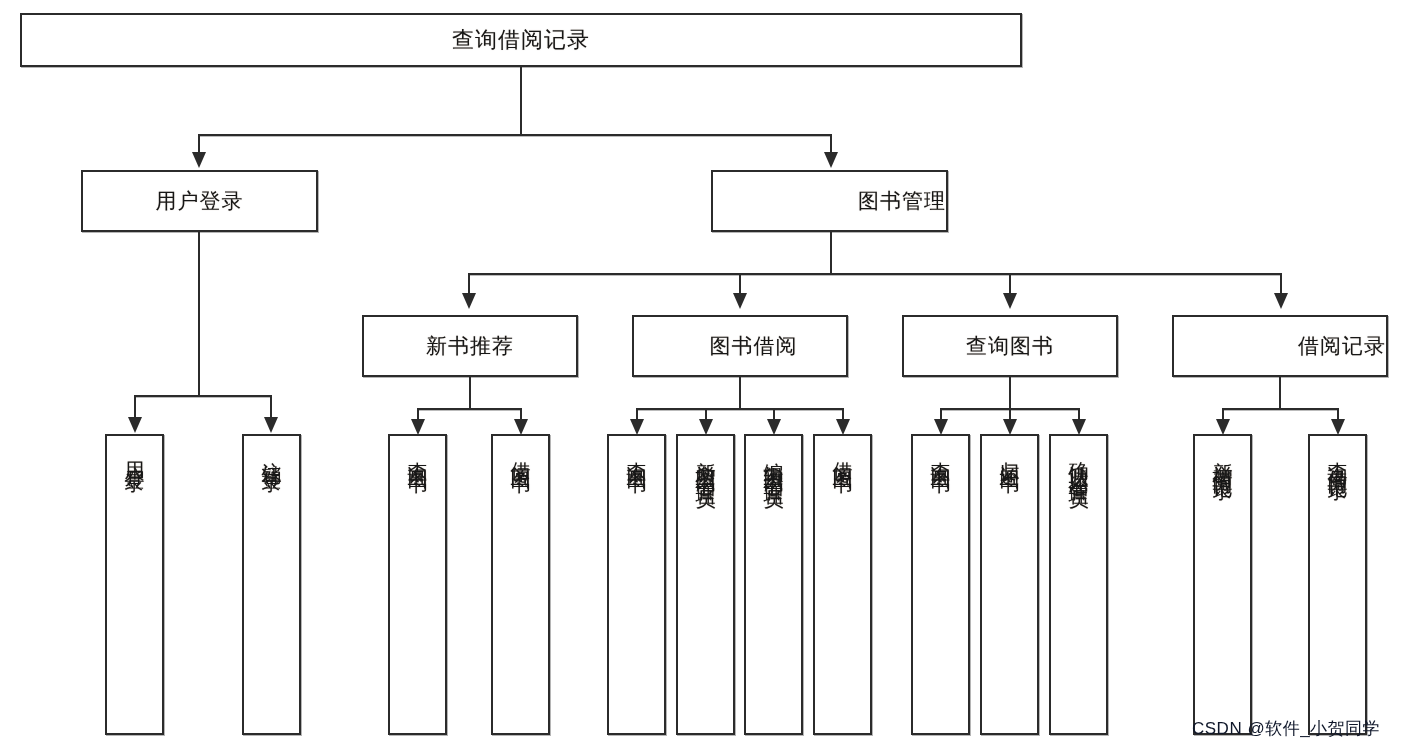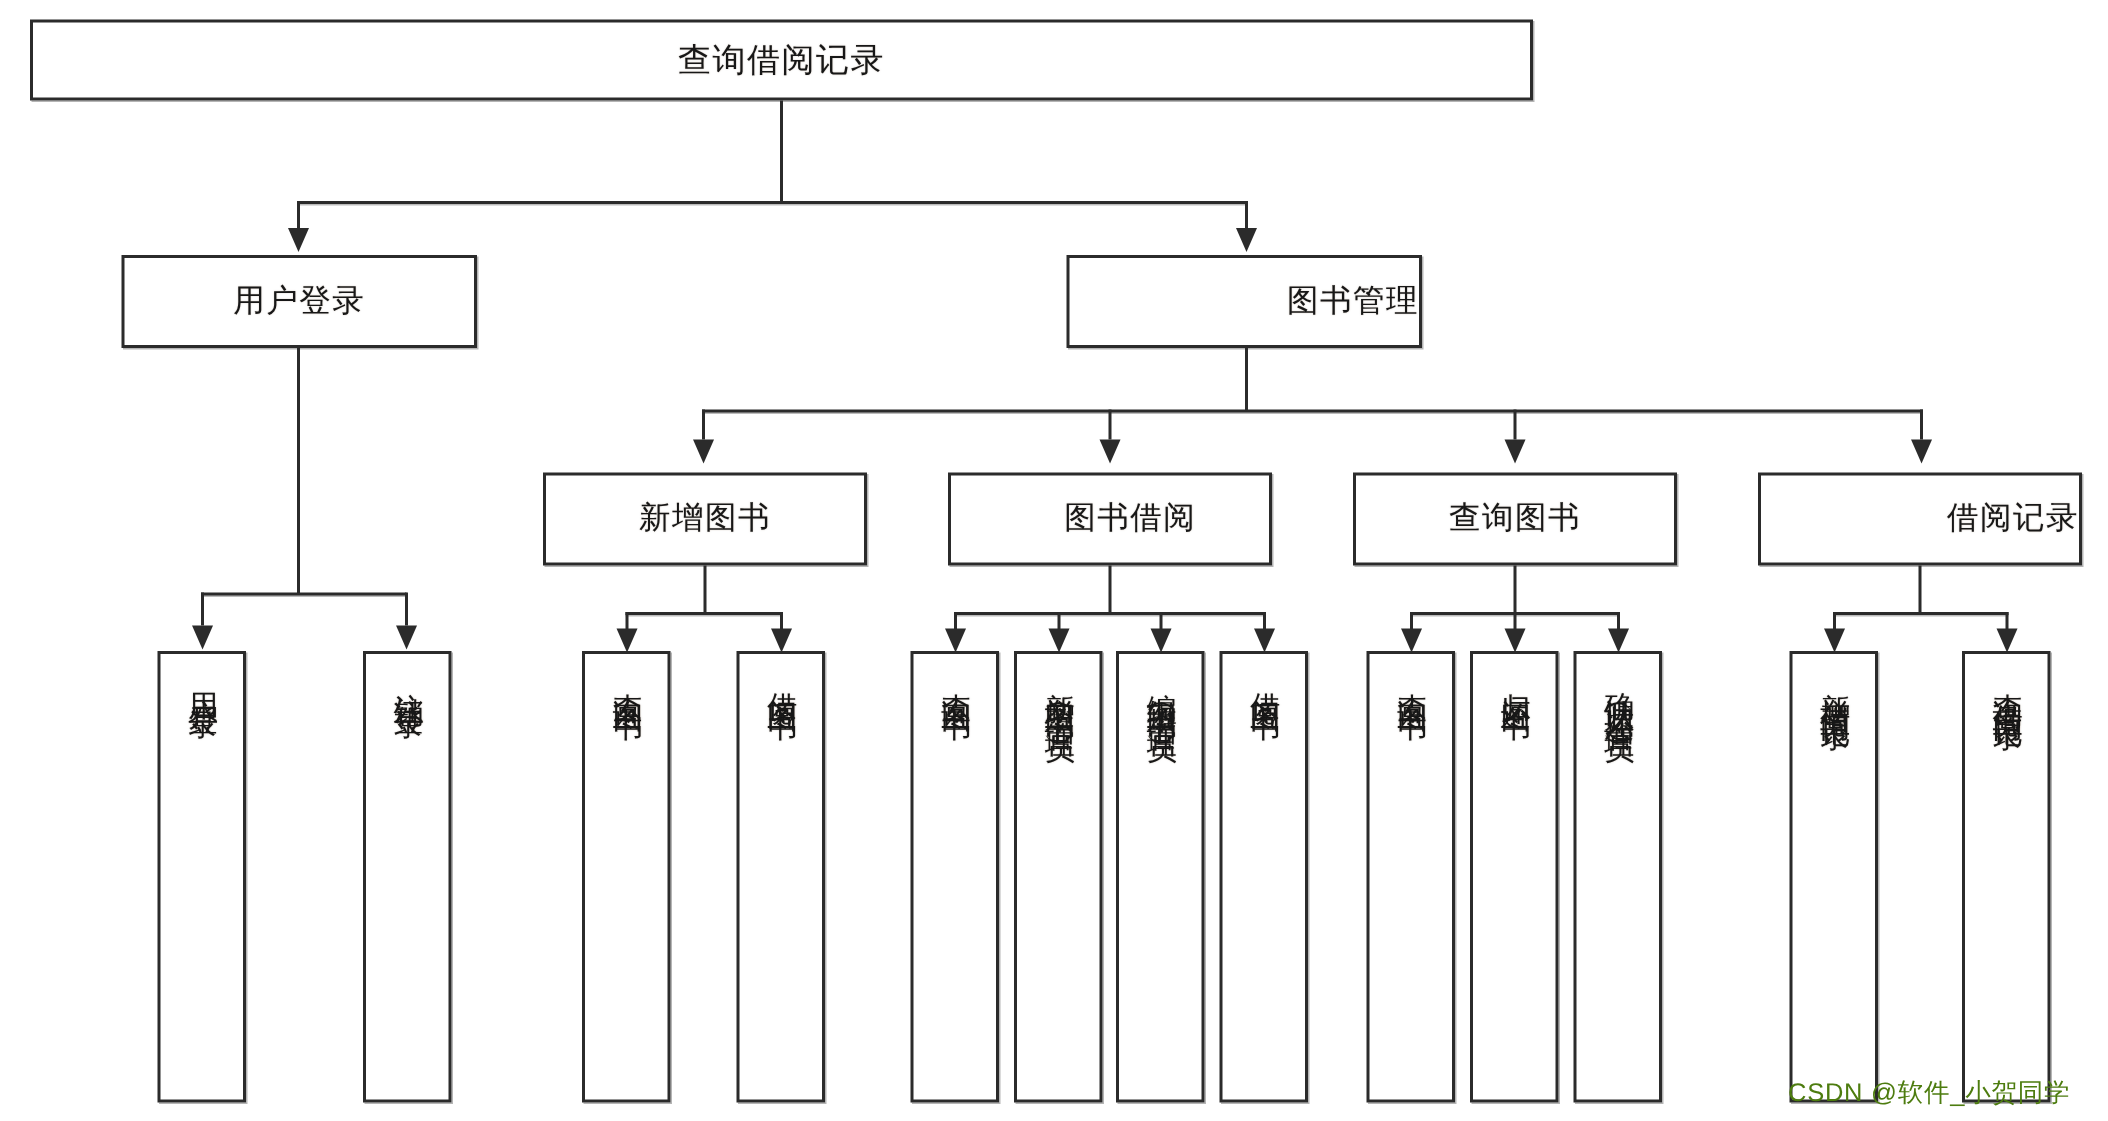--- a/index.html
+++ b/index.html
@@ -70,21 +70,21 @@
     position:absolute;
     width:0;height:0;
     border-left:7px solid transparent;
     border-right:7px solid transparent;
     border-top:16px solid #2b2b2b;
   }
   
   .watermark{
     position:absolute;
     font-size:17px;
-    color:#4d7c0f;
+    color:#0f172a;
     white-space:nowrap;
     letter-spacing:.5px;
     text-align:right;
   }
 </style>
 </head>
 <body>
 
 <div id="canvas">
 
@@ -121,21 +121,21 @@
   <div class="vline" style="left:468px;top:273px;height:20px;"></div>
   <div class="arrow" style="left:462px;top:293px;"></div>
   <div class="vline" style="left:739px;top:273px;height:20px;"></div>
   <div class="arrow" style="left:733px;top:293px;"></div>
   <div class="vline" style="left:1009px;top:273px;height:20px;"></div>
   <div class="arrow" style="left:1003px;top:293px;"></div>
   <div class="vline" style="left:1280px;top:273px;height:20px;"></div>
   <div class="arrow" style="left:1274px;top:293px;"></div>
 
   <div class="node level3" style="left:362px;top:315px;width:216px;height:62px;">
-    <span class="label">新增图书</span>
+    <span class="label">新书推荐</span>
   </div>
   <div class="node level3" style="left:632px;top:315px;width:216px;height:62px;padding-left:27px;">
     <span class="label">图书借阅</span>
   </div>
   <div class="node level3" style="left:902px;top:315px;width:216px;height:62px;">
     <span class="label">查询图书</span>
   </div>
   <div class="node level3" style="left:1172px;top:315px;width:216px;height:62px;justify-content:flex-end;">
     <span class="label">借阅记录</span>
   </div>

